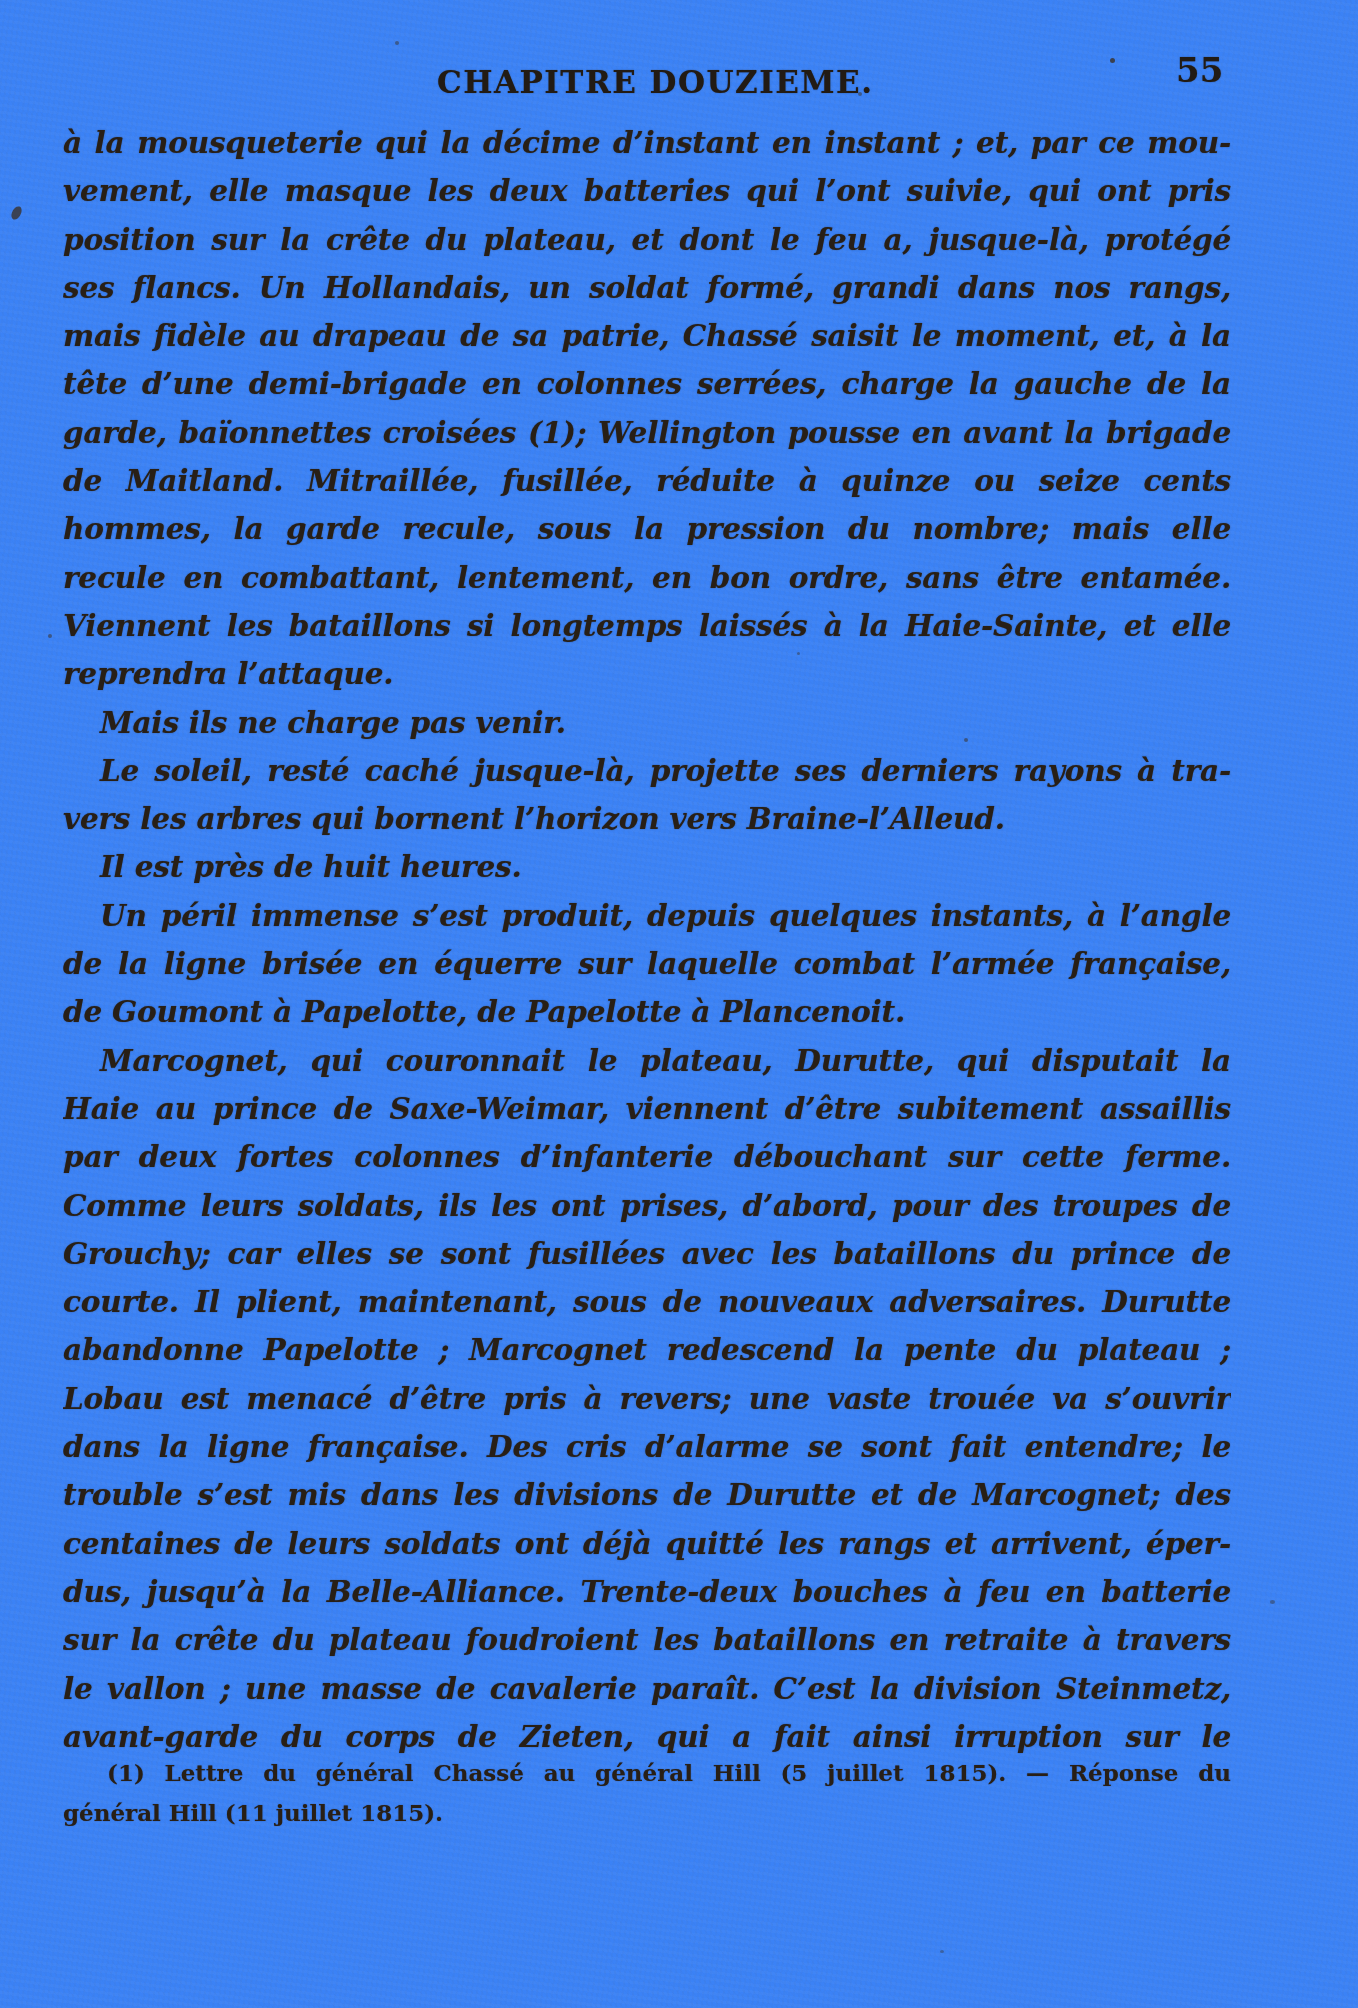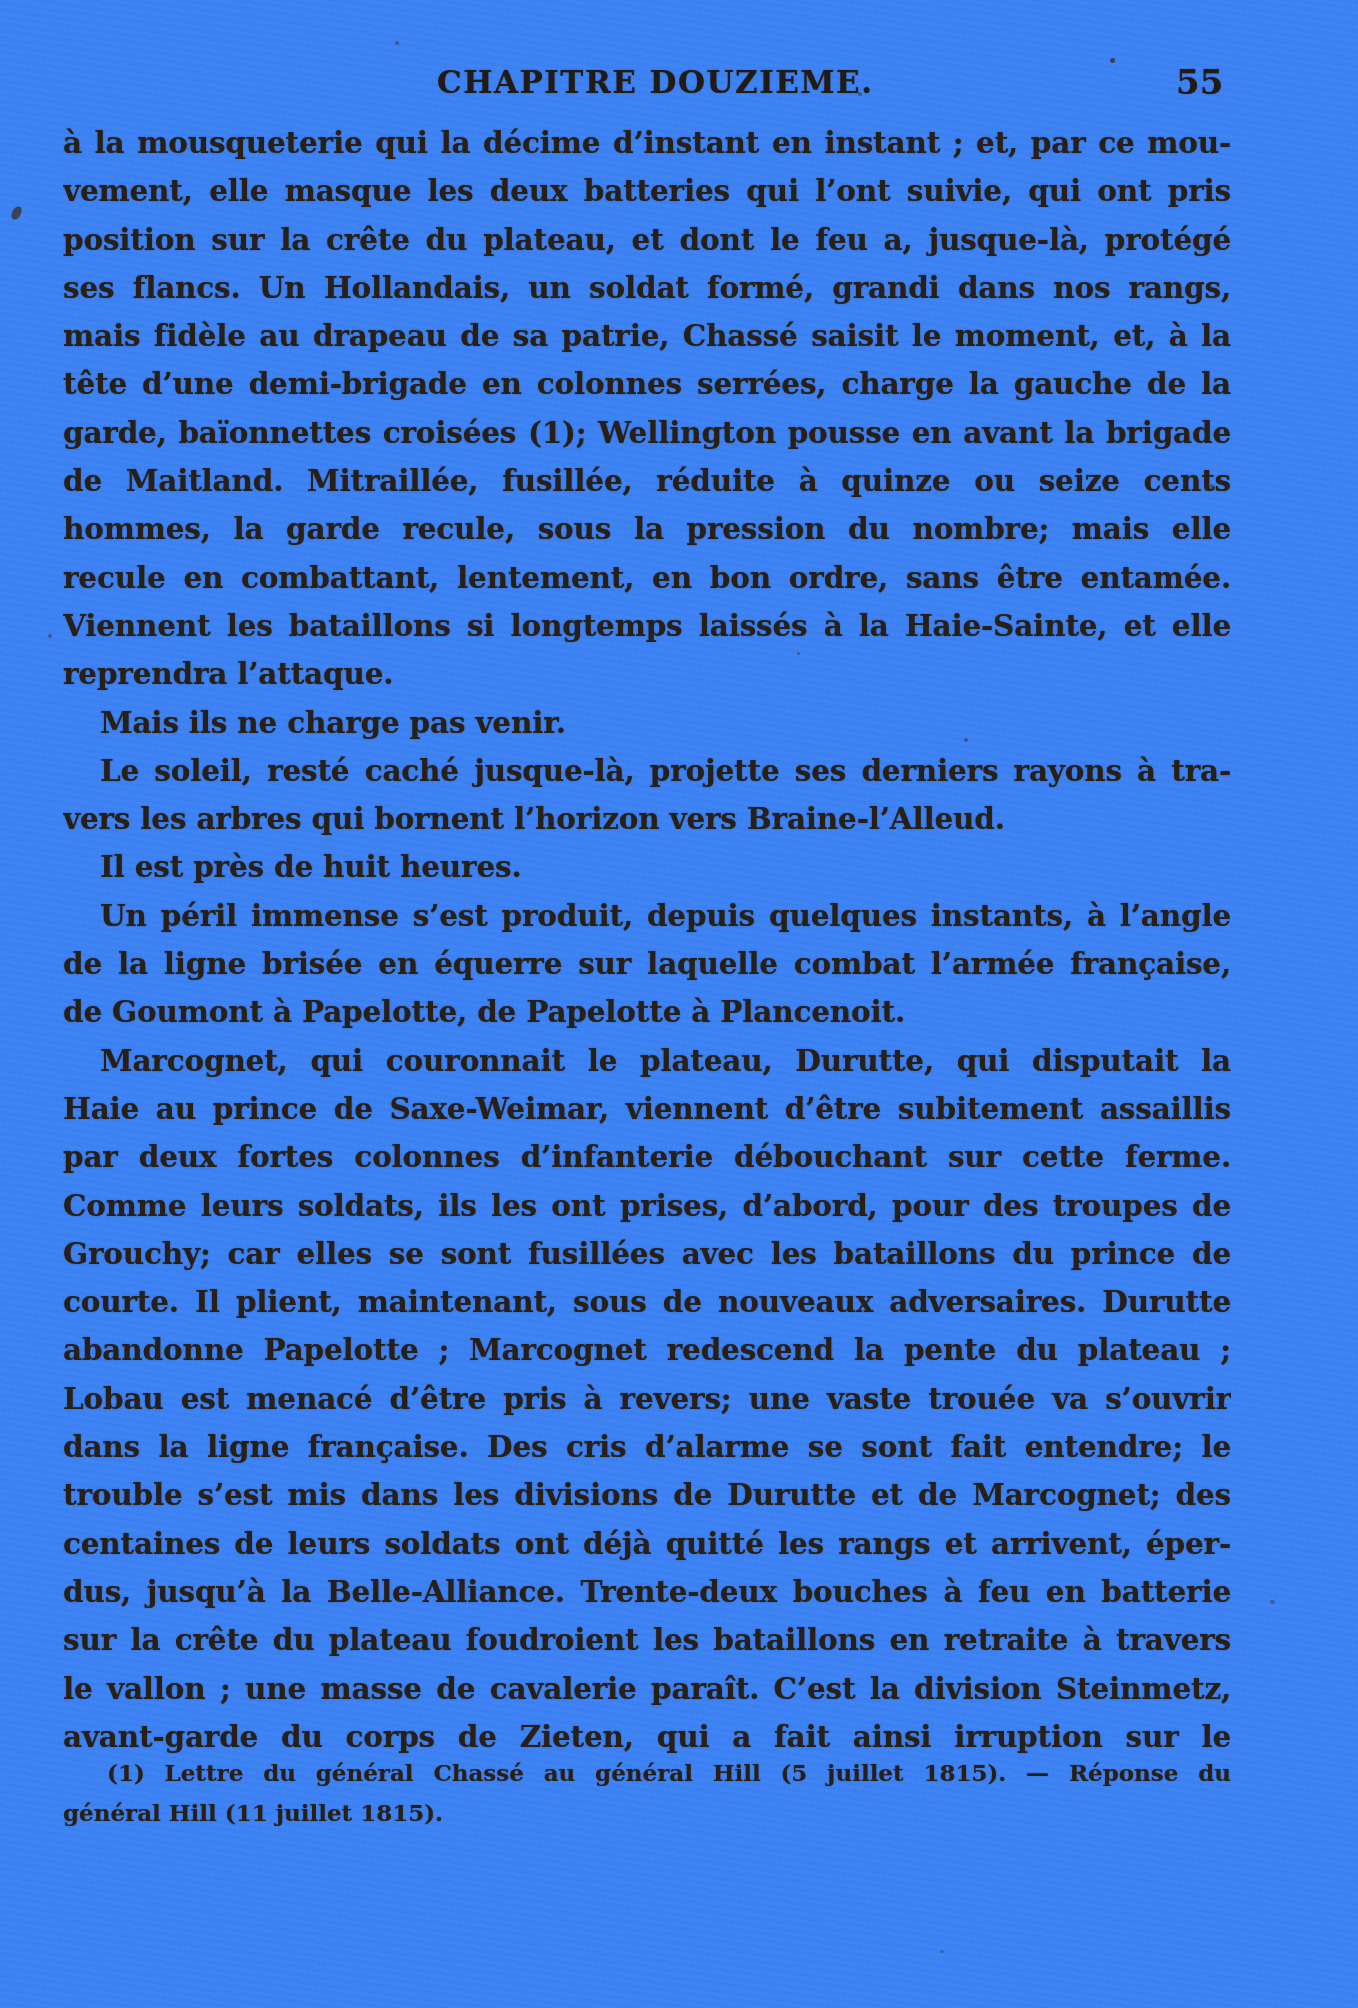--- a/index.html
+++ b/index.html
@@ -34,21 +34,21 @@
     left: 437px; top: 64px;
     font-size: 31px; font-weight: 700;
     letter-spacing: 1.5px;
     color: #221b14;
     text-shadow: 0 0 1.2px rgba(34,27,20,0.65);
     white-space: nowrap;
   }
 
   .page-number {
     position: absolute;
-    left: 1176px; top: 62px;
+    left: 1176px; top: 50px;
     font-size: 34px; font-weight: 700;
     color: #221b14;
     text-shadow: 0 0 1.2px rgba(34,27,20,0.65);
   }
 
   .body-block {
     position: absolute;
     left: 63px; top: 119px;
     width: 1168px;
   }
@@ -56,20 +56,21 @@
   .line {
     height: 48.3px;
     line-height: 48.3px;
     font-size: 29.5px;
     font-weight: 700;
     letter-spacing: -0.2px;
     color: #281f16;
     text-shadow: 0 0 1.3px rgba(40,31,22,0.60);
     overflow: hidden;
     white-space: normal;
+    font-style: italic;
   }
   .line.just   { text-align: justify; text-align-last: justify; }
   .line.indent { padding-left: 37px; }
 
   .footnote-block {
     position: absolute;
     left: 63px; top: 1753px;
     width: 1168px;
   }
   .fnline {

